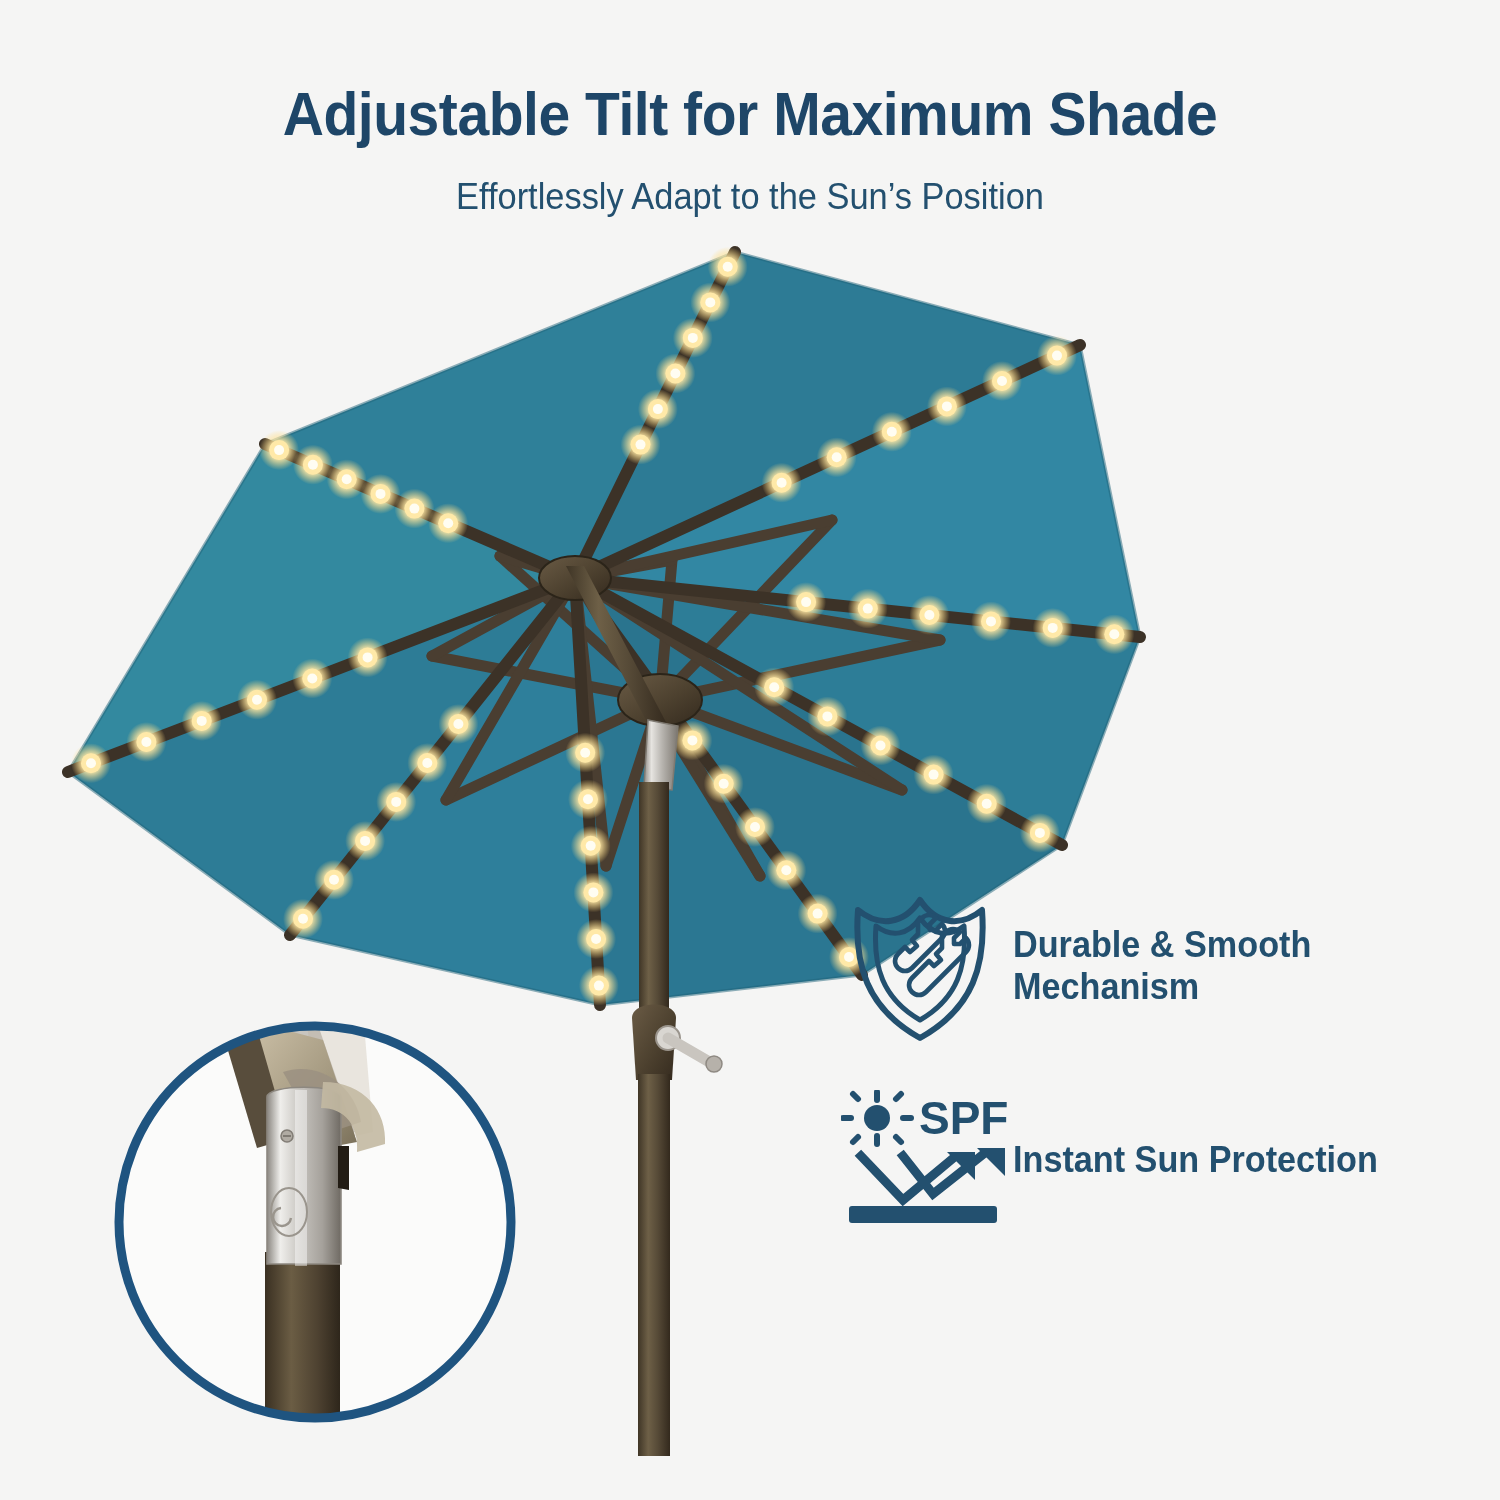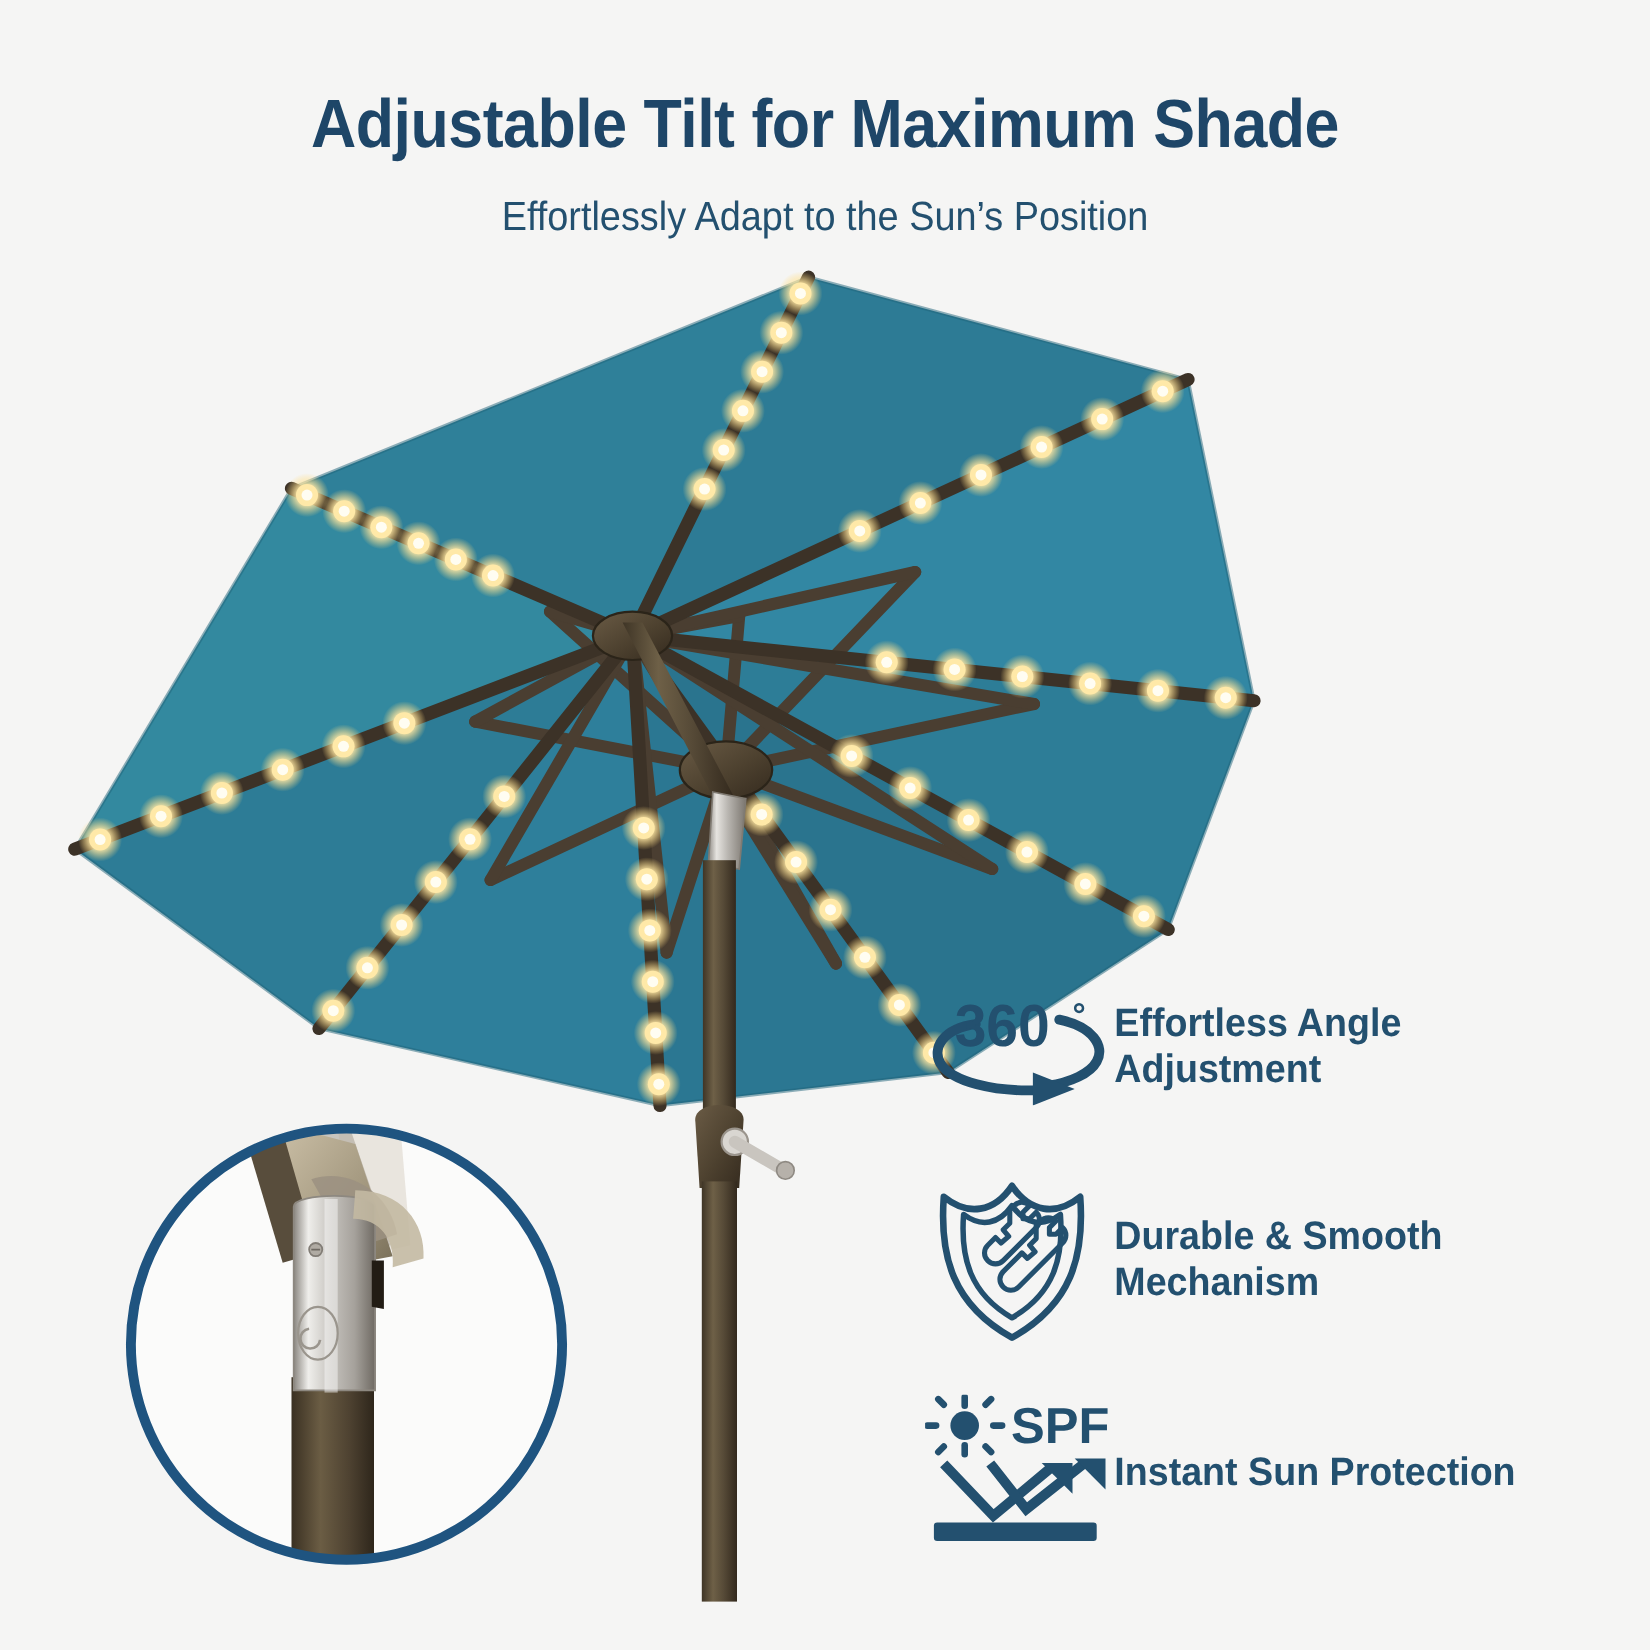--- a/index.html
+++ b/index.html
@@ -410,34 +410,20 @@
       <path d="M233,134 L244,134 L244,178 L233,176 Z" fill="#221c14"></path>
 
       <path d="M218,70 C260,70 282,100 280,132 L252,140 C254,114 240,96 216,96 Z" fill="#c3b9a2" opacity="0.9"></path>
     </g>
 
     <circle cx="210" cy="210" r="196" fill="none" stroke="#1f5480" stroke-width="9"></circle>
   </svg>
 
   <div class="features">
 
-    <div class="feature" id="feat-1">
-      <div class="ficon">
-        <svg width="170" height="108" viewBox="0 0 170 108">
-
-          <path d="M46,34 C16,38 6,56 14,70 C24,86 62,96 104,94" fill="none" stroke="#23506f" stroke-width="9" stroke-linecap="round"></path>
-          <path d="M122,30 C152,36 164,54 156,68 C150,79 132,87 112,90" fill="none" stroke="#23506f" stroke-width="9" stroke-linecap="round"></path>
-          <polygon points="98,78 136,93 98,108" fill="#23506f"></polygon>
-          <text x="28" y="54" font-family="Liberation Sans, sans-serif" font-size="54" font-weight="bold" fill="#23506f" transform="scale(0.96,1)">360</text>
-          <text x="134" y="36" font-family="Liberation Sans, sans-serif" font-size="30" font-weight="bold" fill="#23506f">°</text>
-        </svg>
-      </div>
-      <div class="flabel">Effortless Angle
-Adjustment</div>
-    </div>
 
     <div class="feature" id="feat-3">
       <div class="ficon">
         <svg width="160" height="160" viewBox="0 0 160 160">
           <g fill="none" stroke="#23506f" stroke-width="6" stroke-linejoin="round" stroke-linecap="round">
 
             <path d="M12,24 C34,42 58,38 74,14 C90,38 114,42 136,24
                      C140,78 128,122 74,152 C20,122 8,78 12,24 Z"></path>
 
             <path d="M30,40 C46,52 62,49 74,32 C86,49 102,52 118,40

